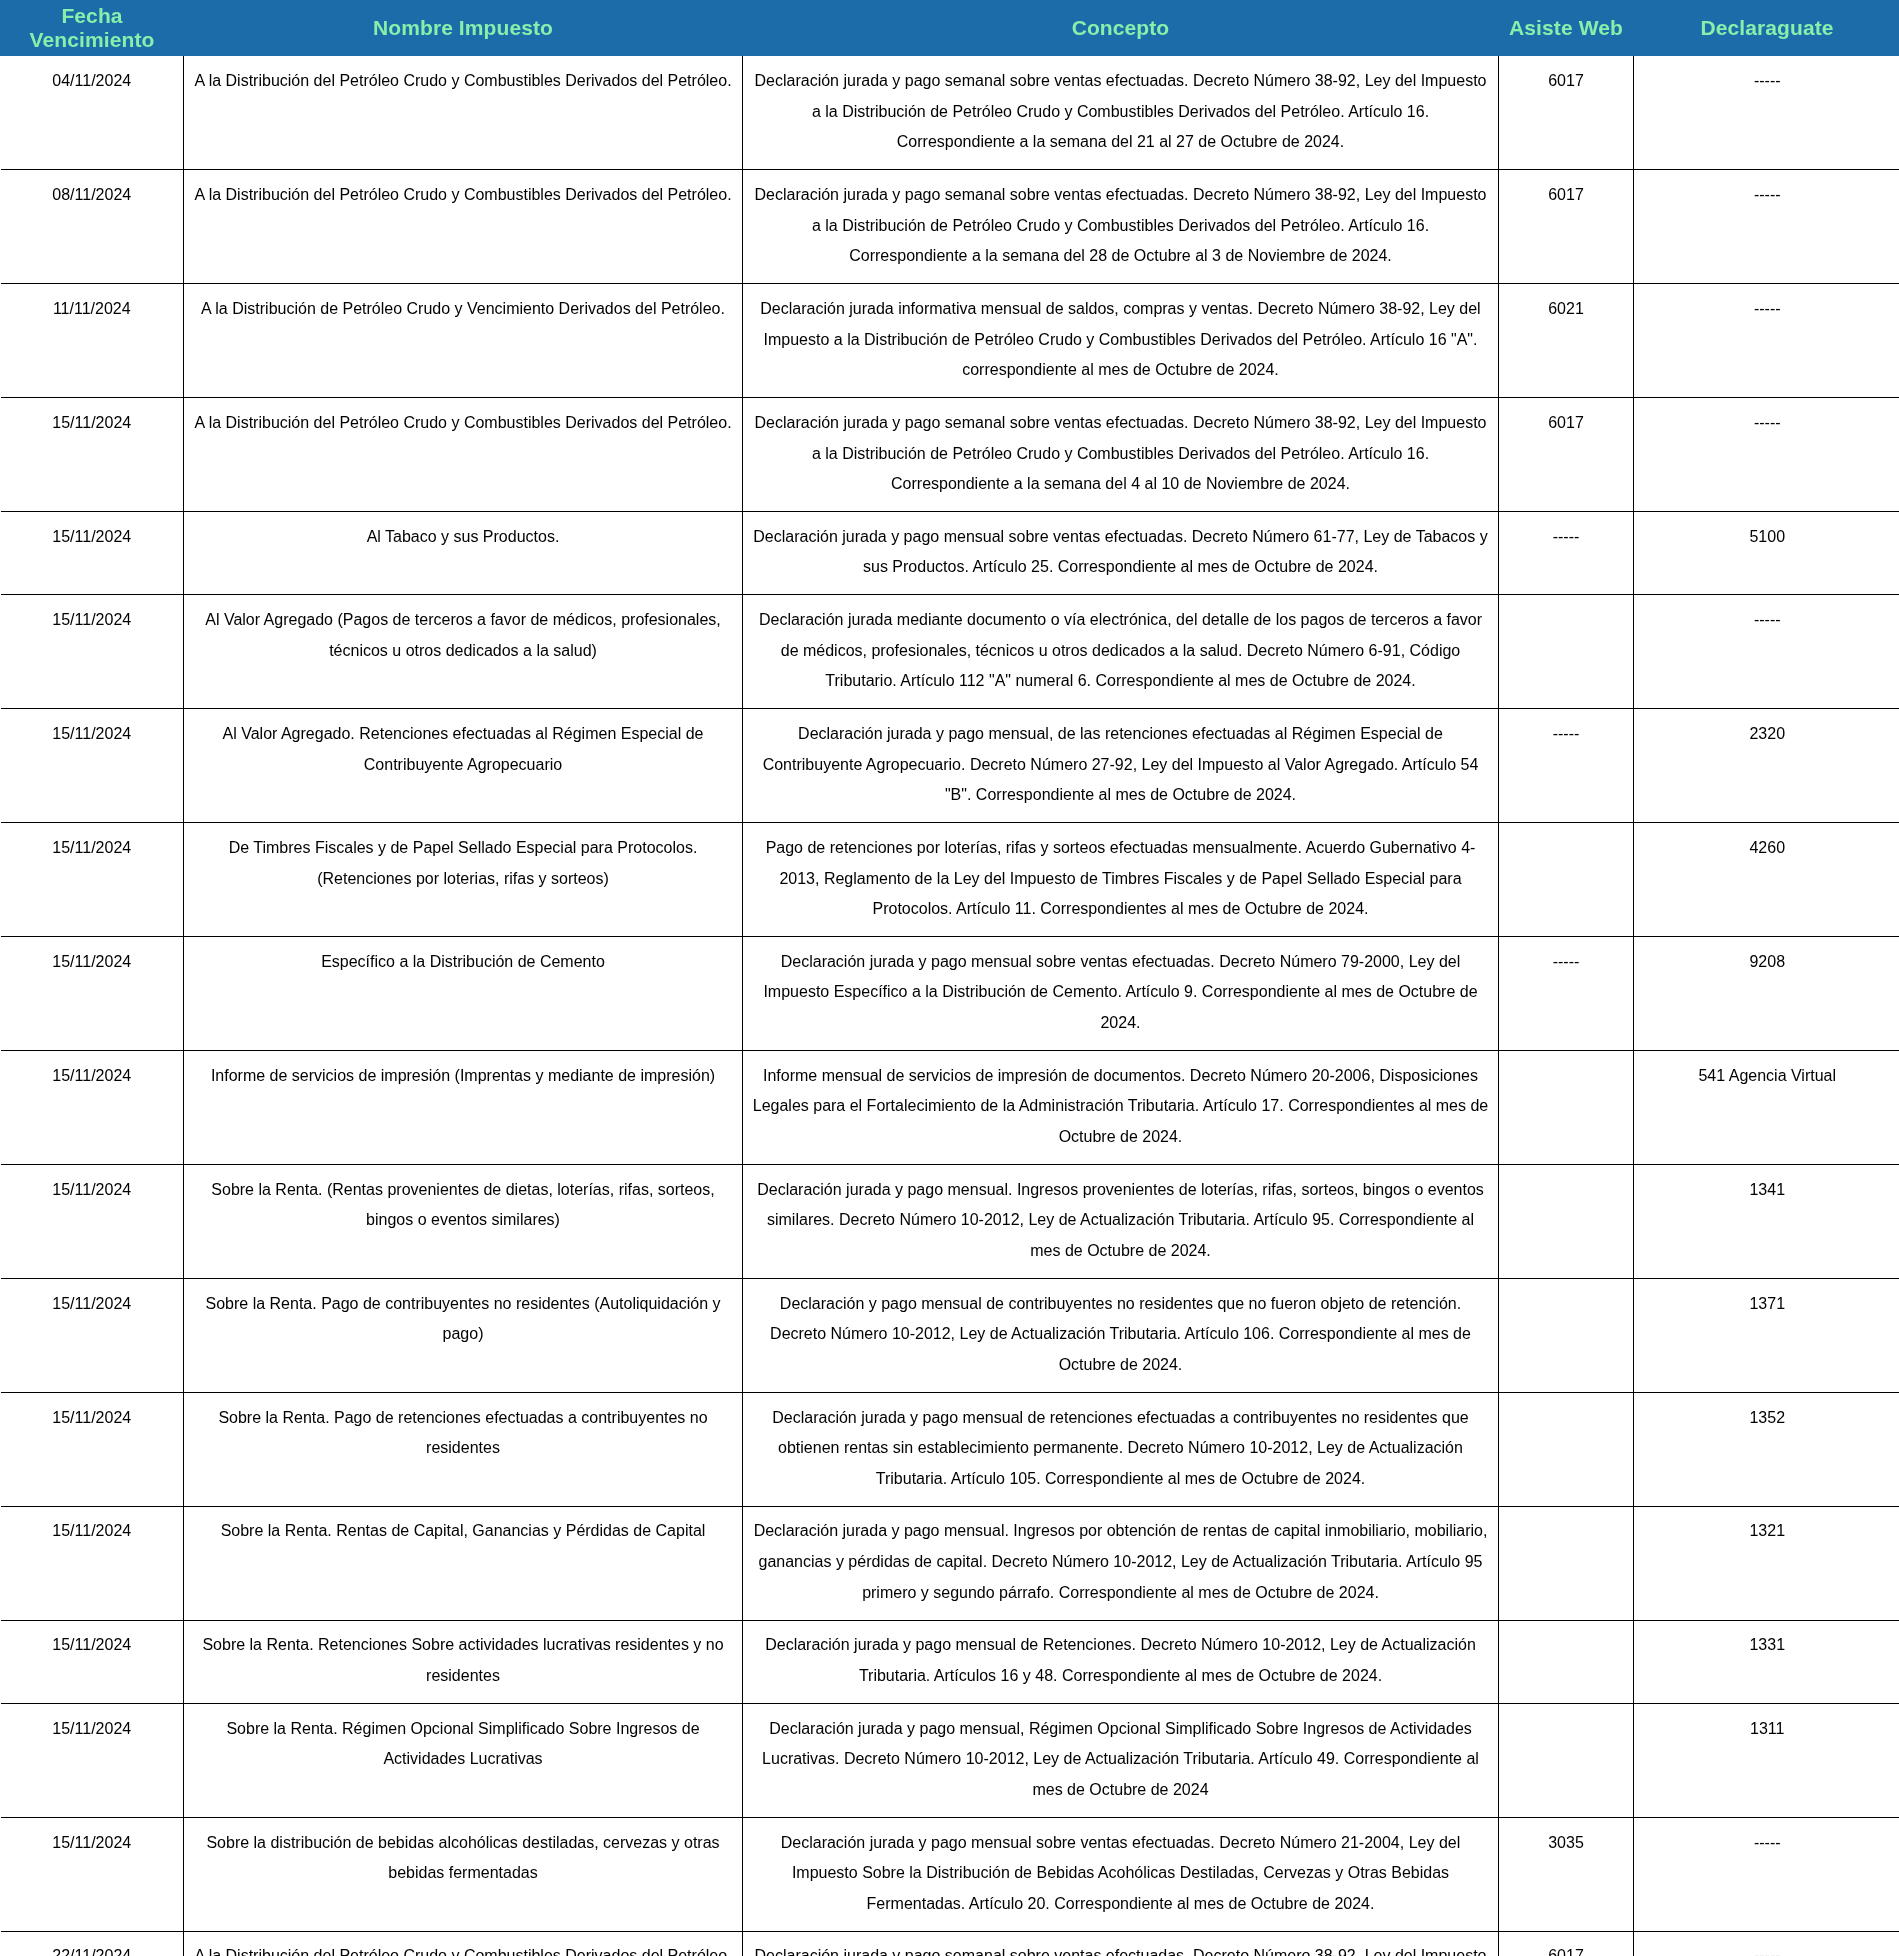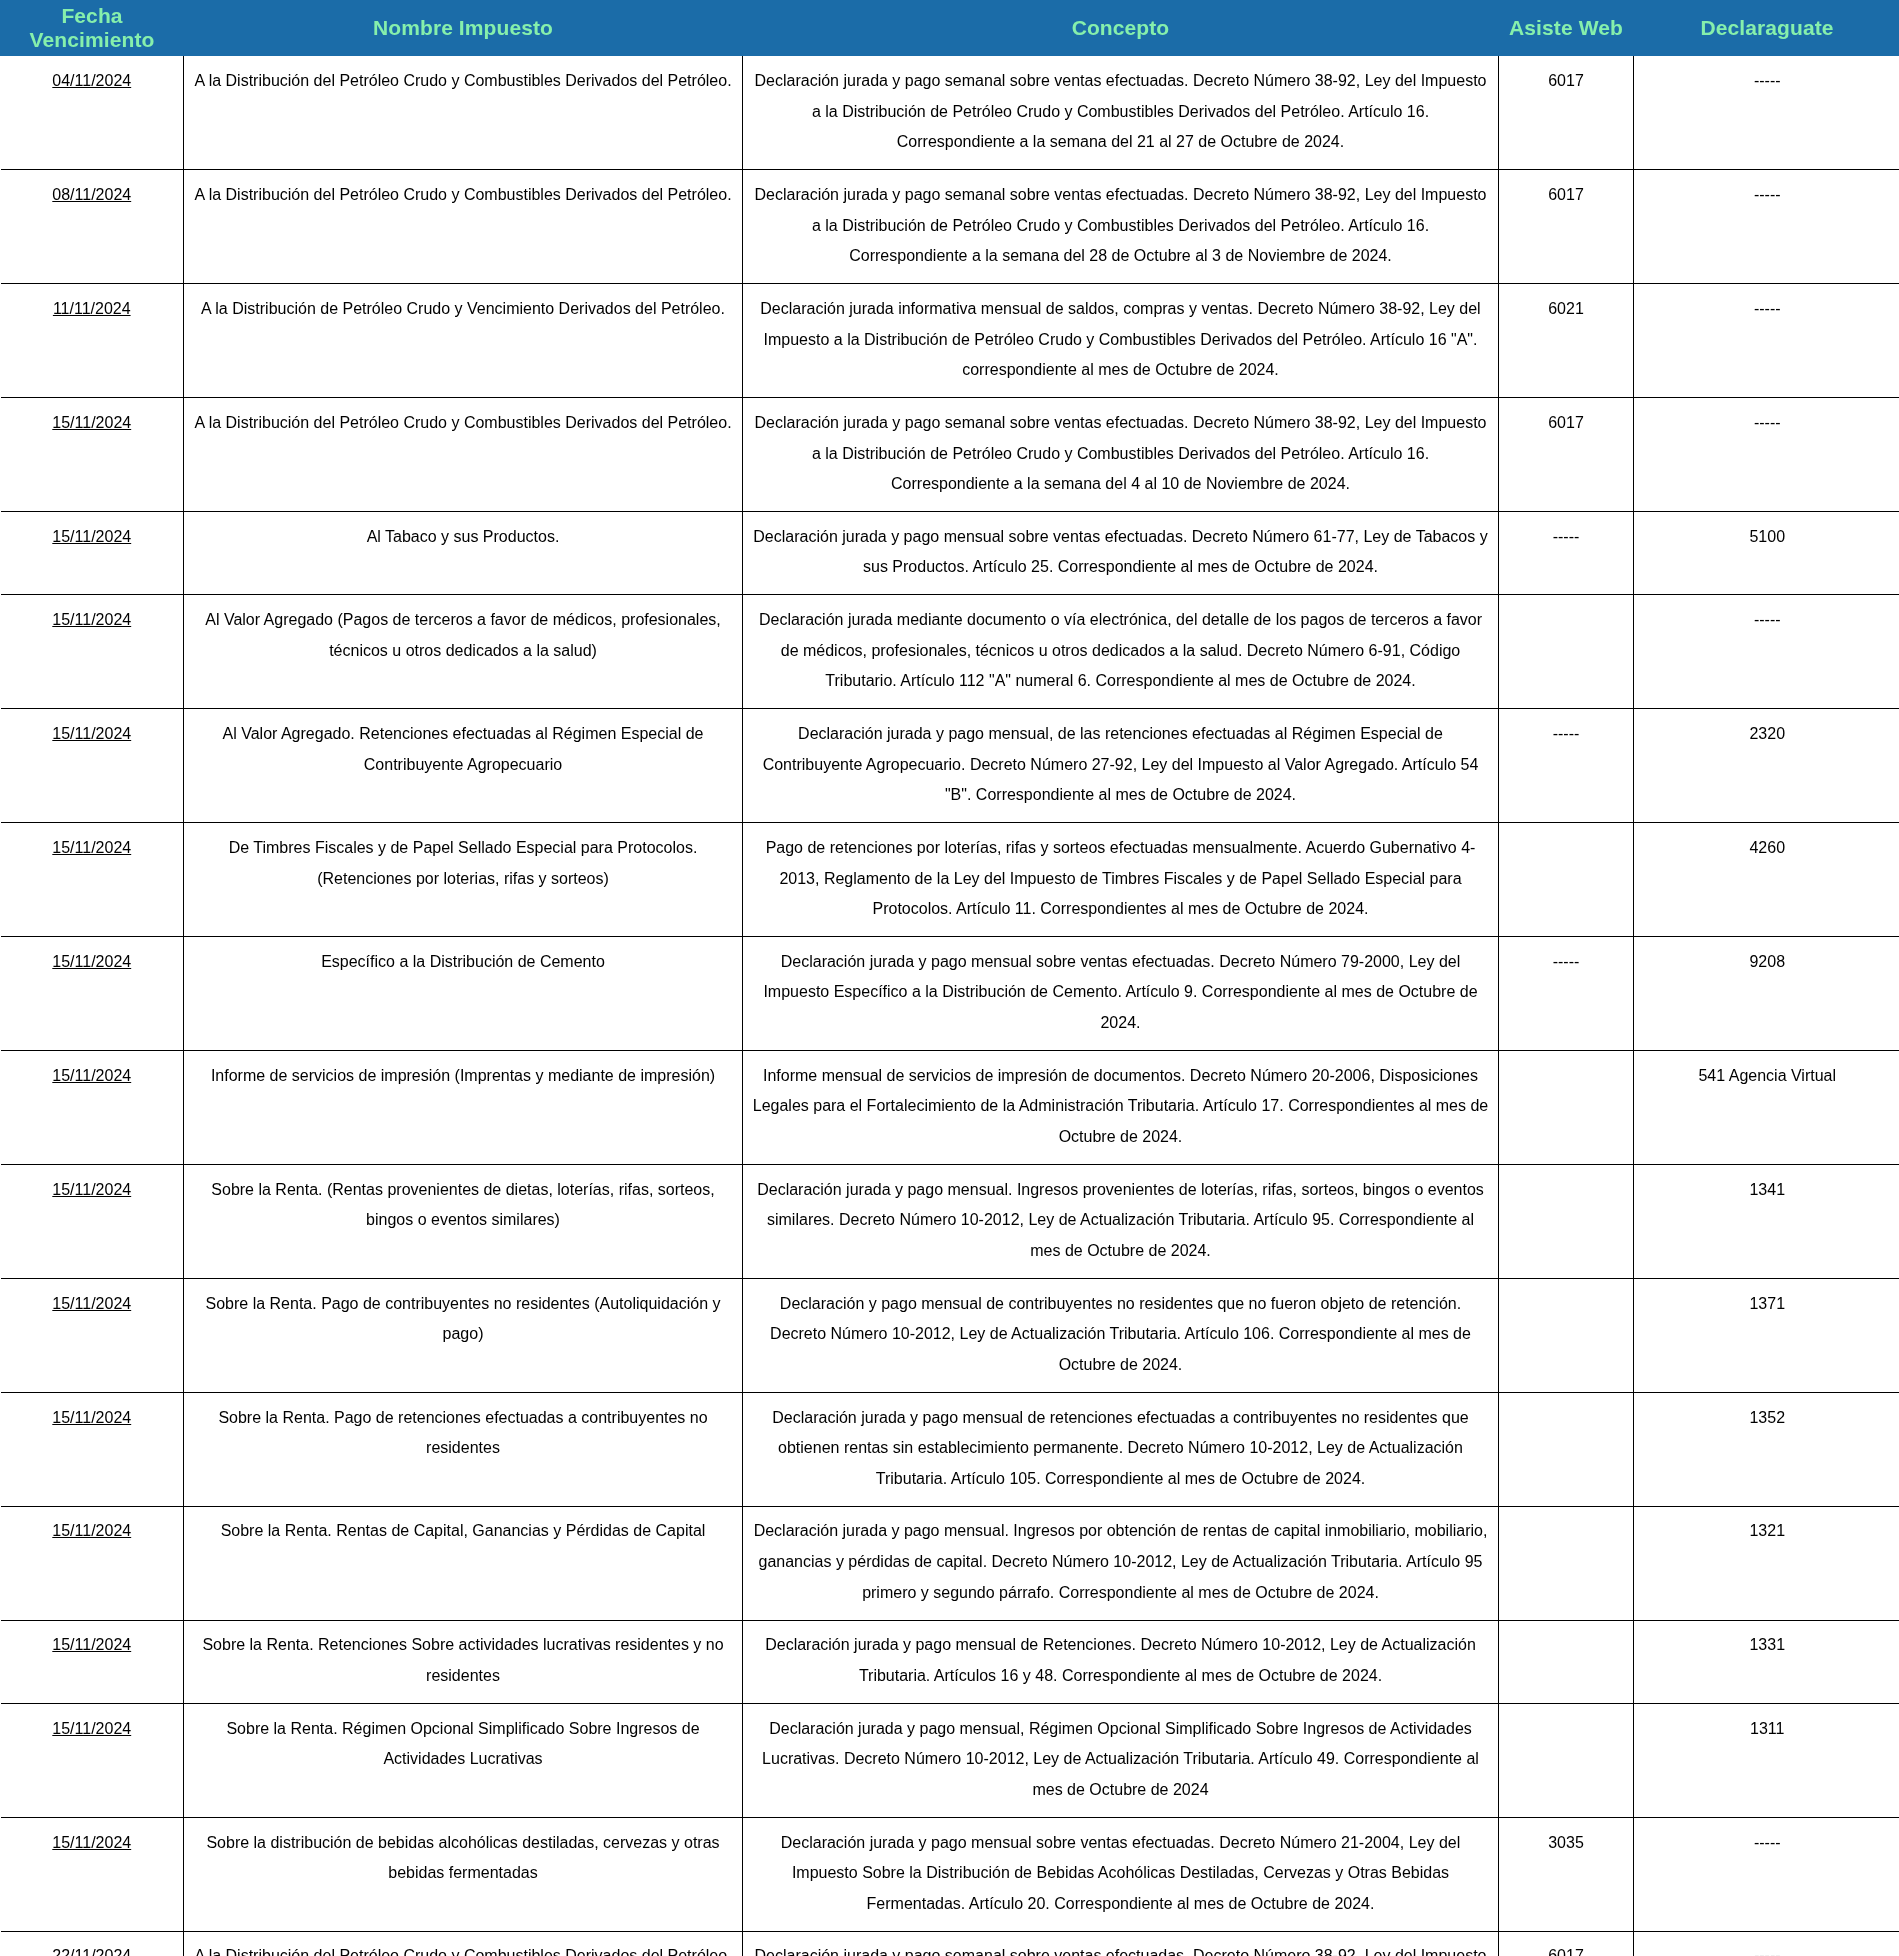--- a/index.html
+++ b/index.html
@@ -41,21 +41,20 @@
     line-height: 1.92;
     color: #000000;
     vertical-align: top;
     padding: 9.6px 9.6px 11.2px 9.6px;
   }
   #tax-calendar tbody td.cell-date {
     text-align: center;
     padding-left: 4.8px;
     padding-right: 4.8px;
     border-left: none;
-    text-decoration: underline;
   }
   #tax-calendar tbody td.cell-name    { text-align: center; }
   #tax-calendar tbody td.cell-concept { text-align: center; }
   #tax-calendar tbody td.cell-asiste,
   #tax-calendar tbody td.cell-decl {
     text-align: center;
     white-space: nowrap;
   }
   #tax-calendar tbody td.cell-decl { border-right: none; }
   #tax-calendar tbody tr:last-child td { border-bottom: 1.8px solid #000000; }

